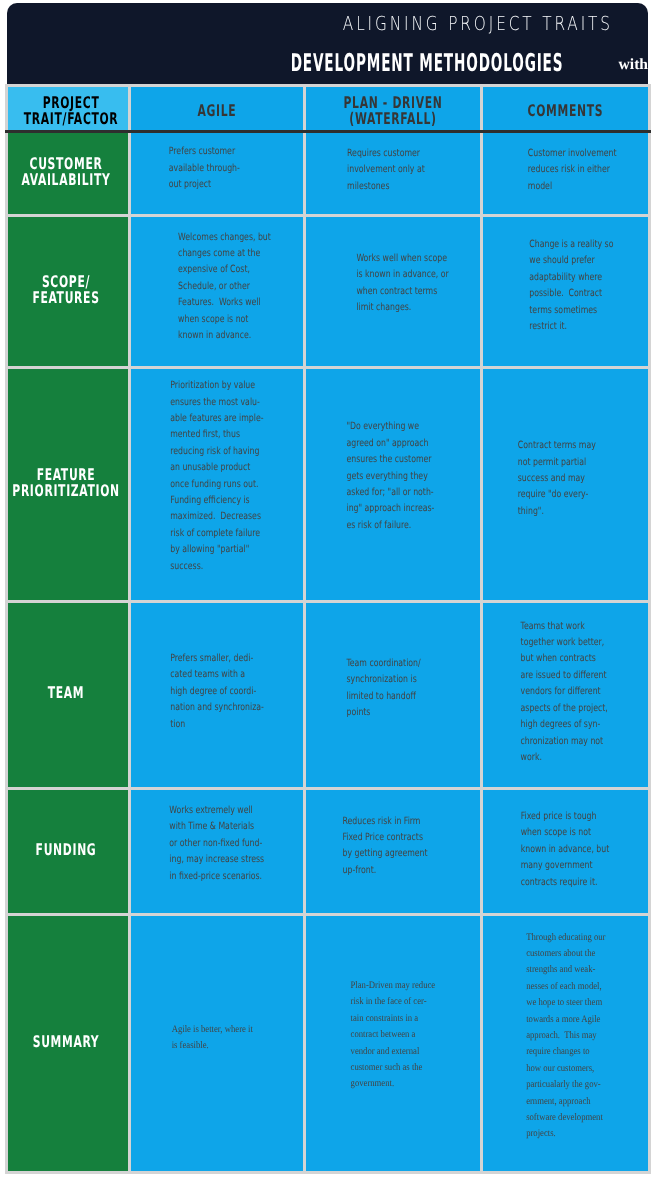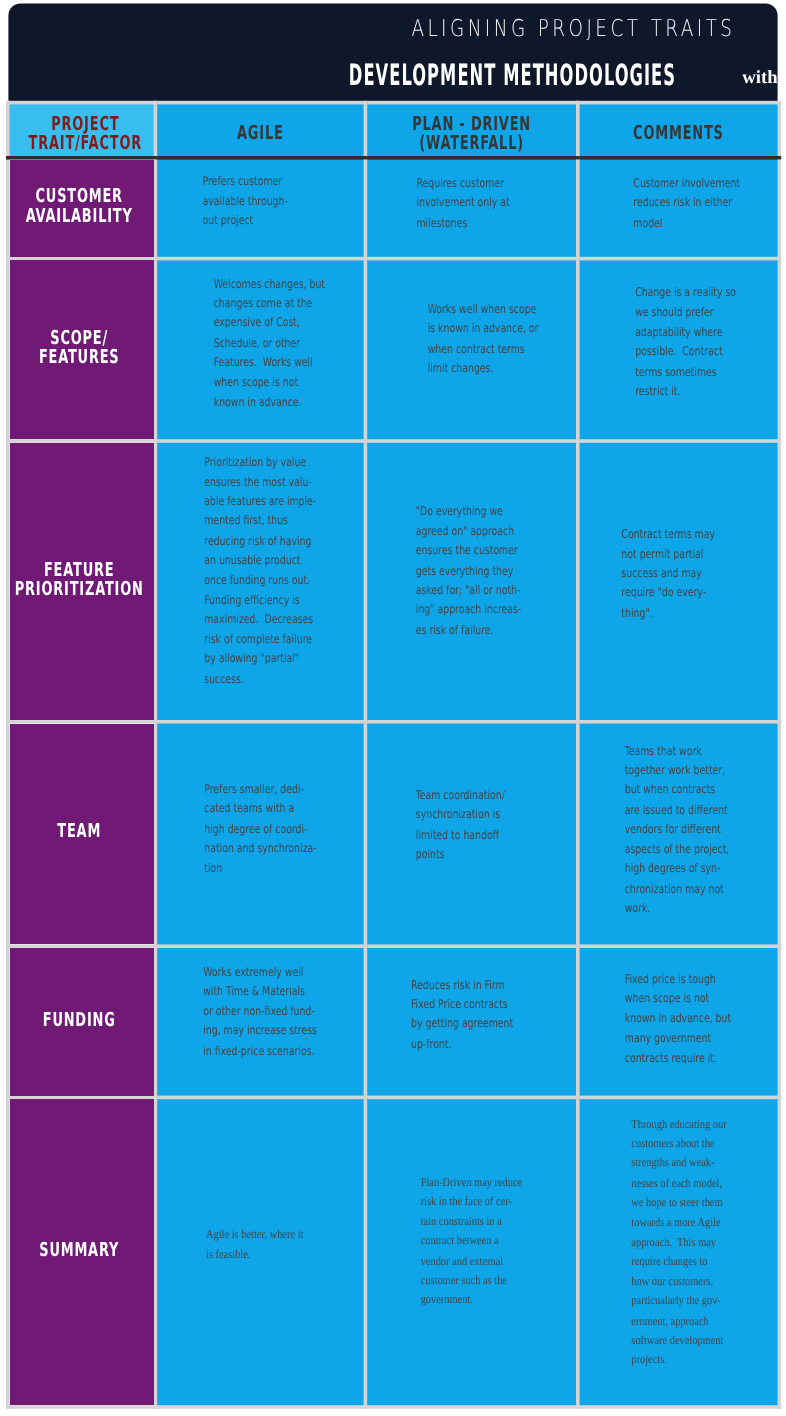--- a/index.html
+++ b/index.html
@@ -119,24 +119,24 @@
     letter-spacing: 0.9px;
   }
   .hdr-label .narrow { transform: none; display: block; white-space: pre; }
   .hdr-label-inner {
     display: table;
     margin: 0 auto;
     transform: scaleX(0.75);
     text-align: center;
     white-space: nowrap;
   }
-  .trait .hdr-label { color: #7f1d1d; }
+  .trait .hdr-label { color: #000000; }
 
   .tbl td.rowlabel {
-    background: #701a75;
+    background: #15803d;
     text-align: center;
     color: #ffffff;
     font-family: "DejaVu Sans", sans-serif;
     font-stretch: condensed;
     font-weight: bold;
     font-size: 16px;
     line-height: 16.4px;
     letter-spacing: 0.9px;
   }
   .rowlabel .narrow { transform: none; display: block; white-space: pre; }

